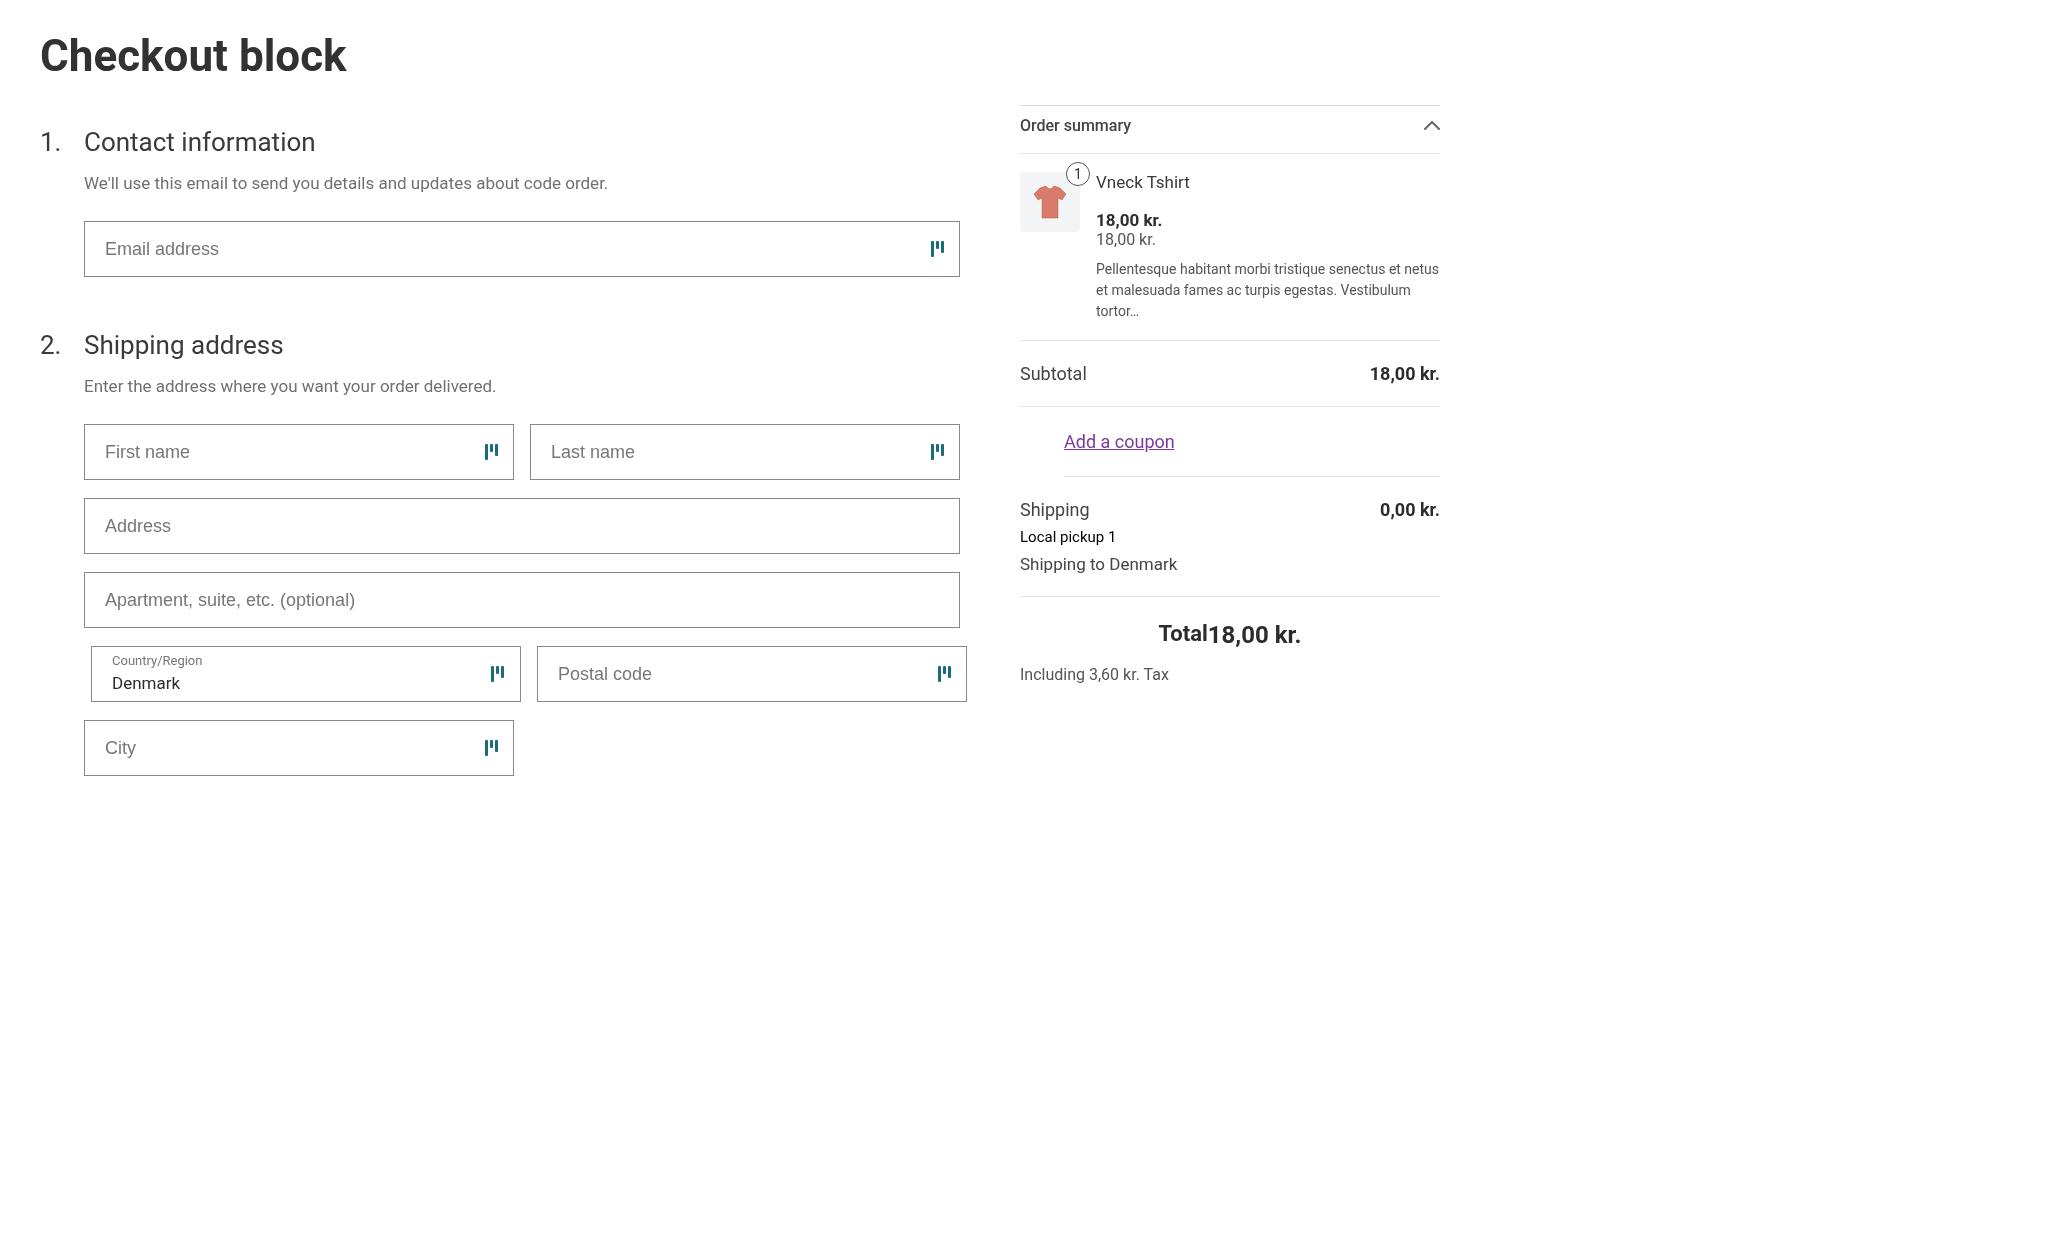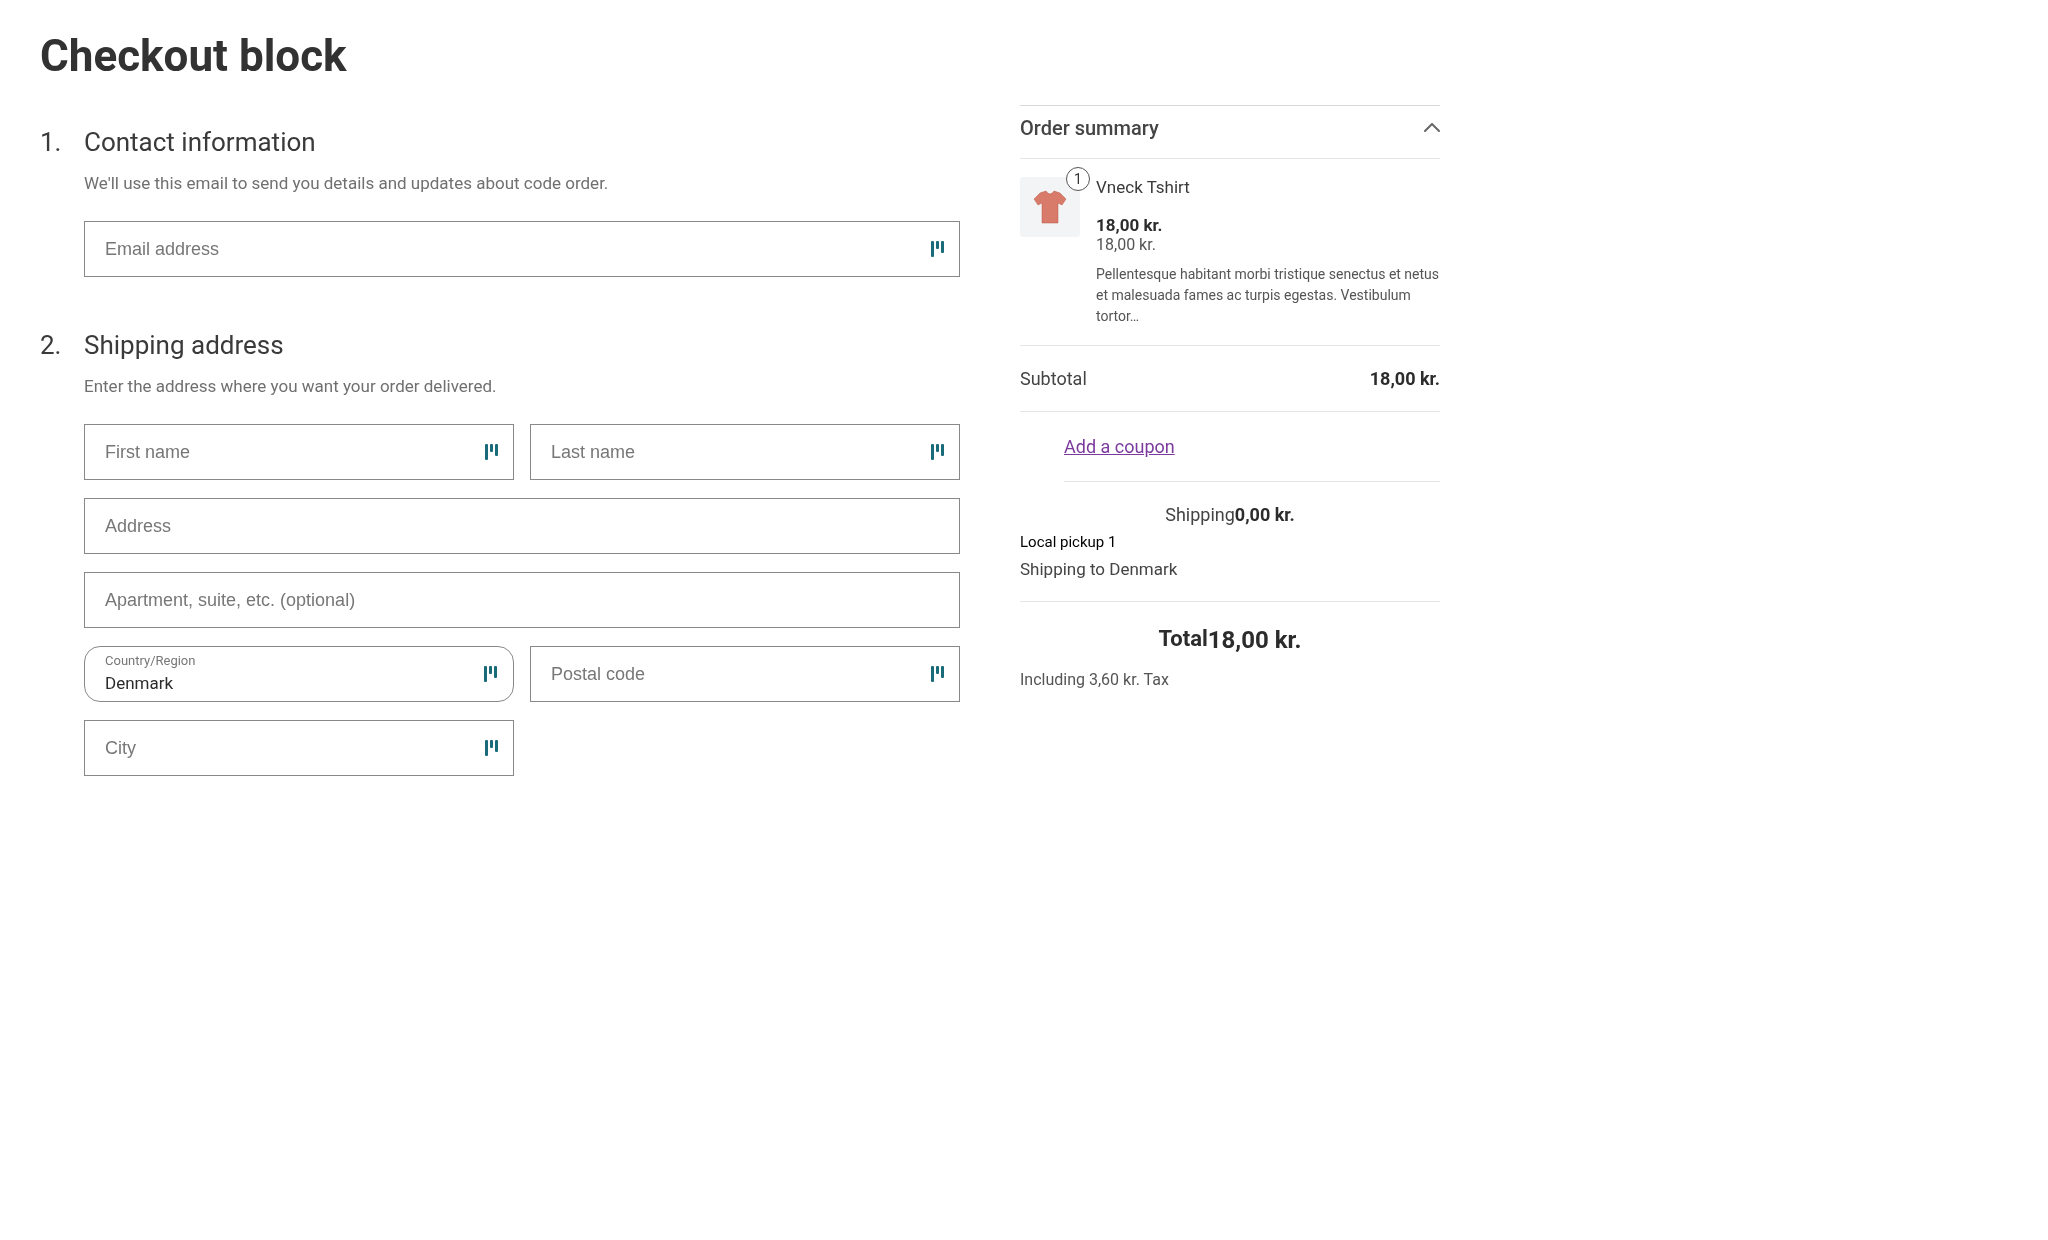--- a/index.html
+++ b/index.html
@@ -115,21 +115,21 @@
     
     .summary-header {
       display: flex;
       justify-content: space-between;
       align-items: center;
       padding: 10px 0 18px;
       border-top: 1px solid #d8d8d8;
       border-bottom: 1px solid #e5e5e5;
     }
     .summary-title {
-      font-size: 20px;
+      font-size: 16px;
       color: #444;
       font-weight: 500;
     }
     .summary-chevron {
       color: #555;
       font-size: 14px;
     }
     .summary-item {
       display: flex;
       gap: 16px;
@@ -222,21 +222,21 @@
       color: #7c3a9e;
       text-decoration: underline;
       cursor: pointer;
     }
     .shipping-block {
       padding: 22px 0;
       border-bottom: 1px solid #e5e5e5;
     }
     .shipping-row1 {
       display: flex;
-      justify-content: center;
+      justify-content: space-between;
       margin-bottom: 8px;
     }
     .shipping-method {
       font-size: 15px;
       color: #000000;
       margin-bottom: 8px;
     }
     .shipping-to {
       font-size: 17px;
       color: #444;
@@ -320,21 +320,21 @@
           </div>
         </div>
 
         <div class="form-row">
           <div class="form-field">
             <input class="form-input" type="text" placeholder="Apartment, suite, etc. (optional)" style="">
           </div>
         </div>
 
         <div class="form-row">
-          <div class="form-field half" style="border:1px solid #888;border-radius:16px;height:56px;background:#fff;position:relative;">
+          <div class="form-field half" style="border:1px solid #888;border-radius:0;height:56px;background:#fff;position:relative;margin-left:7px;">
             <span class="floating-label">Country/Region</span>
             <span class="value-text">Denmark</span>
             <span class="field-icon">
                 <span class="bar"></span>
                 <span class="bar"></span>
                 <span class="bar"></span>
               </span>
           </div>
           <div class="form-field half">
             <input class="form-input" type="text" placeholder="Postal code" style="">

